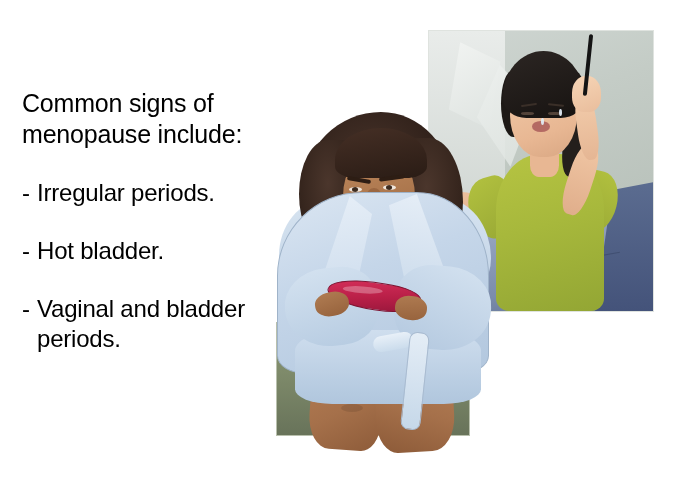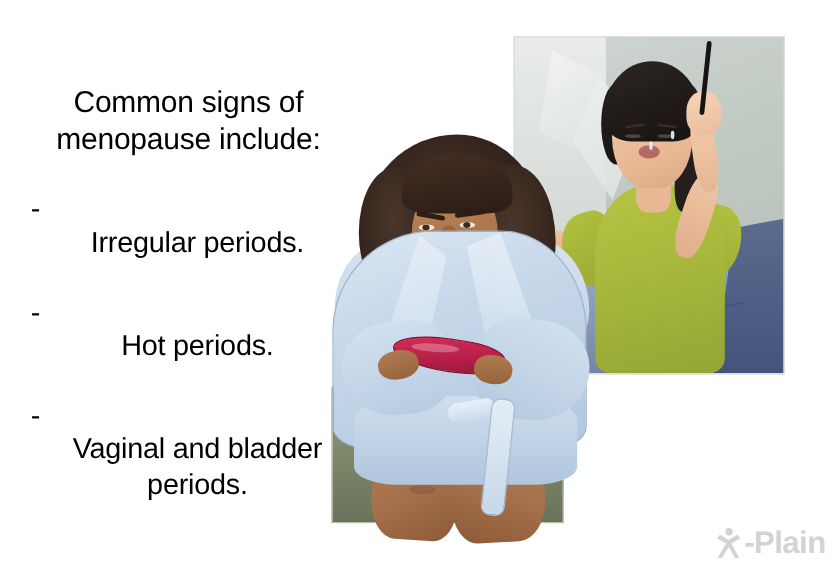--- a/index.html
+++ b/index.html
@@ -4,32 +4,32 @@
 <style>
   html,body{margin:0;padding:0;}
   body{
     width:700px;height:480px;background:#ffffff;
     font-family:"Liberation Sans", sans-serif;
     overflow:hidden;position:relative;
   }
   .slide{position:absolute;inset:0;background:#fff;}
 
   
-  .text-col{position:absolute;left:22px;top:70px;width:270px;text-align:center;}
+  .text-col{position:absolute;left:22px;top:88px;width:270px;}
   .heading{
     font-size:25px;line-height:31px;color:#000;
     letter-spacing:-0.2px;white-space:pre-line;
   }
   .bullets{margin-top:28px;}
   .bullet{
     display:flex;font-size:24px;line-height:30px;color:#000;
     margin-bottom:28px;letter-spacing:-0.2px;
   }
   .bullet .dash{width:15px;flex:0 0 15px;}
-  .bullet .btext{flex:1;margin-top:28px;}
+  .bullet .btext{flex:1;}
 
   
   .art{position:absolute;left:255px;top:0;width:445px;height:480px;}
 
   
   .bench{
     position:absolute;left:21px;top:322px;width:192px;height:112px;
     background:linear-gradient(180deg,#8d9876 0%,#7e8a6a 45%,#68735a 100%);
     border:1px solid #b9c0ad;
   }
@@ -312,21 +312,21 @@
     <div class="heading">Common signs of
 menopause include:</div>
 
     <div class="bullets">
       <div class="bullet">
         <span class="dash">-</span>
         <span class="btext">Irregular periods.</span>
       </div>
       <div class="bullet">
         <span class="dash">-</span>
-        <span class="btext">Hot periods.</span>
+        <span class="btext">Hot bladder.</span>
       </div>
       <div class="bullet">
         <span class="dash">-</span>
         <span class="btext">Vaginal and bladder periods.</span>
       </div>
     </div>
   </div>
 
   <div class="art">
 
@@ -414,23 +414,14 @@
 
       <div class="hotbottle"></div>
       <div class="hand" style="left:60px;top:292px;width:34px;height:24px;transform:rotate(-10deg);"></div>
       <div class="hand" style="left:140px;top:296px;width:32px;height:24px;transform:rotate(8deg);"></div>
 
       <div class="sash2"></div>
       <div class="sash"></div>
     </div>
   </div>
 
-  <div class="logo">
-    <span class="glyph">
-      <svg width="24" height="28" viewBox="0 0 24 28" aria-hidden="true">
-        <circle cx="12.5" cy="4.2" r="3.1" fill="#d3d3d3"></circle>
-        <path d="M3 26 L10 14 L2.5 9.5 L5 6.5 L12 11 L19.5 6.5 L22 9.5 L14.5 14 L21 26 L17.5 26 L12.4 16.8 L6.6 26 Z" fill="#d3d3d3"></path>
-      </svg>
-    </span>
-    <span>-Plain</span>
-  </div>
 
 </div>
 
 </body></html>

